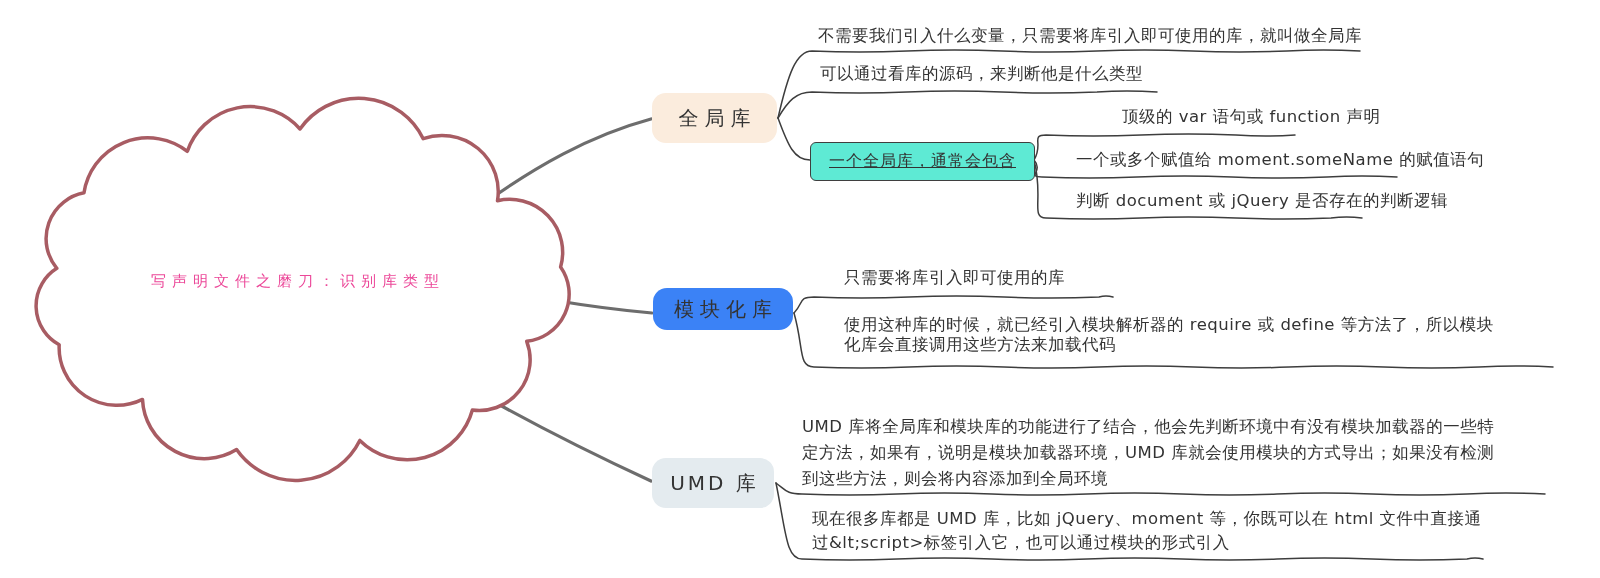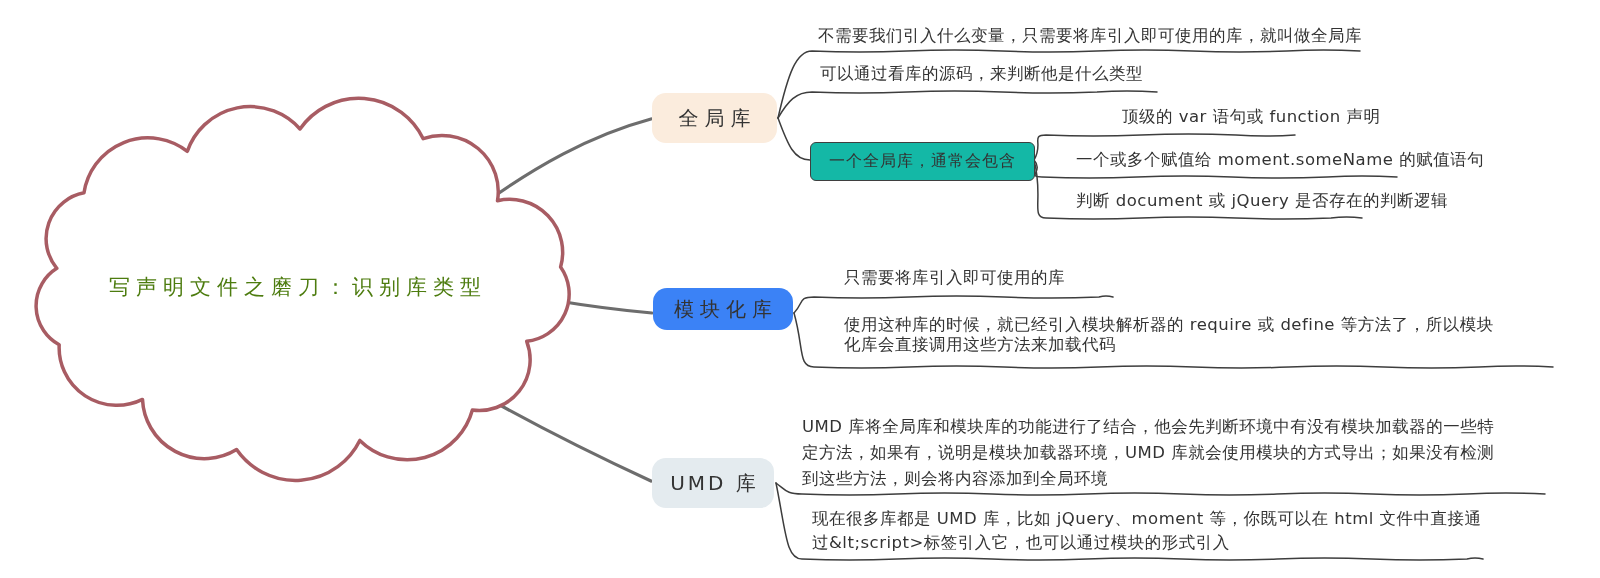--- a/index.html
+++ b/index.html
@@ -1,25 +1,25 @@
 <!DOCTYPE html>
 <html><head>
 <meta charset="utf-8">
 <style>
   html,body{margin:0;padding:0;background:#fff;}
   #stage{position:relative;width:1600px;height:578px;background:#ffffff;overflow:hidden;
          font-family:"DejaVu Sans",sans-serif;}
   #canvas{position:absolute;left:0;top:0;width:1600px;height:578px;}
-  .topic{position:absolute;left:298px;top:287px;transform:translate(-50%,-50%);
-         font-size:21px;letter-spacing:6px;color:#4d7c0f;white-space:nowrap;font-weight:500;}
+  .topic{position:absolute;left:298px;top:281px;transform:translate(-50%,-50%);
+         font-size:15px;letter-spacing:6px;color:#ec4899;white-space:nowrap;font-weight:500;}
   .bnode{position:absolute;border-radius:14px;display:flex;align-items:center;justify-content:center;
          font-size:20px;letter-spacing:6px;text-indent:6px;color:#333;}
-  .boxnode{position:absolute;border:1.6px solid #3f3f3f;border-radius:6px;background:#14b8a6;
+  .boxnode{position:absolute;border:1.6px solid #3f3f3f;border-radius:6px;background:#5eead4;
          display:flex;align-items:center;justify-content:center;
-         font-size:16px;letter-spacing:1px;color:#333;}
+         font-size:16px;letter-spacing:1px;color:#333;text-decoration:underline;}
   .leaf{position:absolute;font-size:16.5px;color:#333;letter-spacing:0.5px;
         line-height:22px;white-space:nowrap;}
   .leaf.wrap{white-space:normal;word-break:break-all;}
 </style>
 </head>
 <body>
 
 <div id="stage">
 
   <svg id="canvas" viewBox="0 0 1600 578" xmlns="http://www.w3.org/2000/svg">

